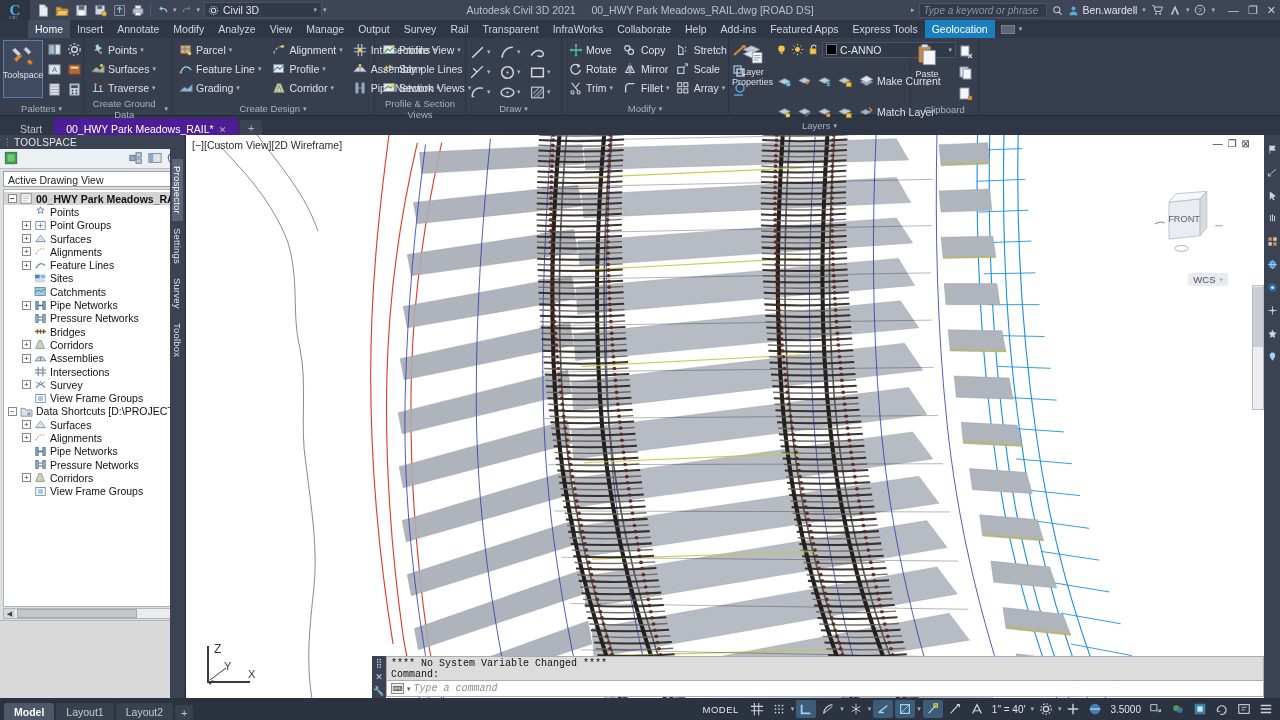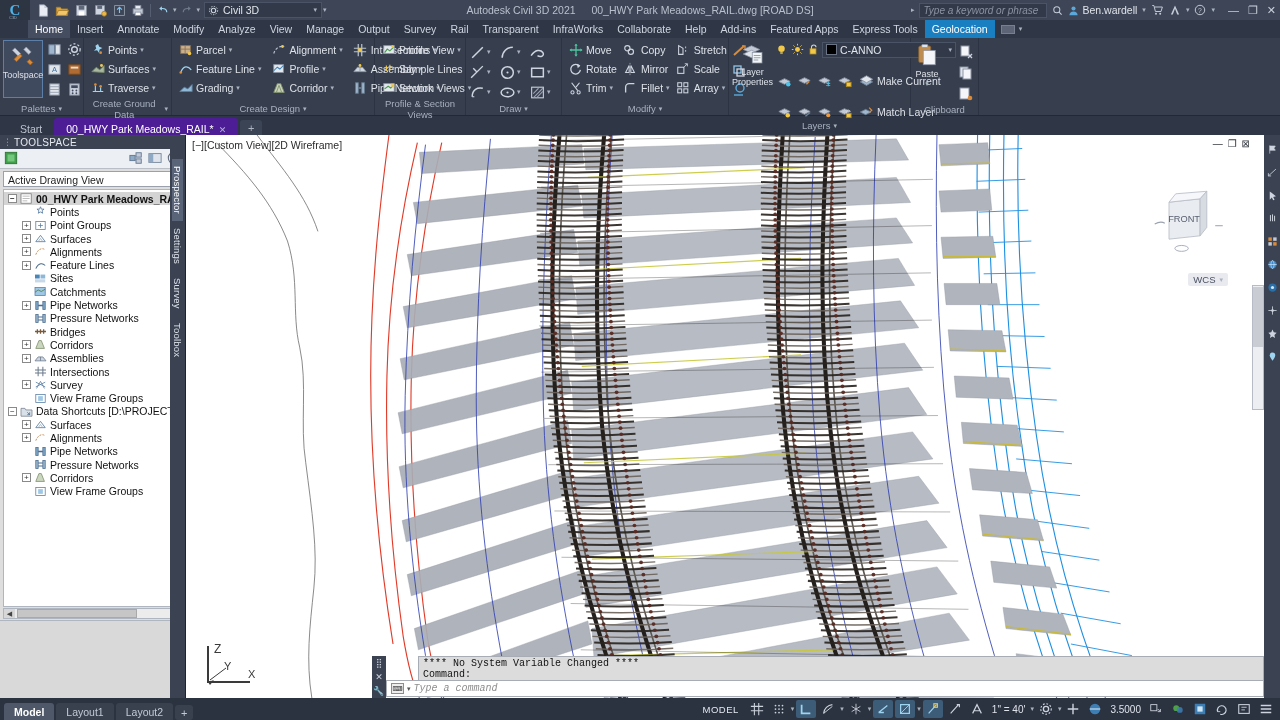--- a/index.html
+++ b/index.html
@@ -212,21 +212,21 @@
     display: flex; align-items: stretch;
   }
   .cmd-grip {
     width: 14px; background: #3b4353; display: flex; flex-direction: column;
     align-items: center; padding-top: 2px; gap: 4px; color: #cdd3dd; font-size: 9px;
   }
   .cmd-main { flex: 1; display: flex; flex-direction: column; }
   .cmd-hist {
     background: #dcdcdc; color: #111; font-family: "Liberation Mono", monospace;
     font-size: 10px; line-height: 11px; padding: 1px 4px; height: 24px;
-    border: 1px solid #a8acb4; border-bottom: none; margin-left: 32px;
+    border: 1px solid #a8acb4; border-bottom: none;
   }
   .cmd-input {
     background: #ffffff; border: 1px solid #a8acb4; height: 17px; display: flex;
     align-items: center; gap: 3px; padding: 0 4px;
   }
   .cmd-input .ph {
     font-family: "Liberation Mono", monospace; font-size: 10px; color: #8d8d8d; font-style: italic;
   }
   .cmd-ico { width: 13px; height: 11px; border: 1px solid #8d8d8d; background: #eee;
       font-size: 7px; display:flex;align-items:center;justify-content:center;color:#333;}

